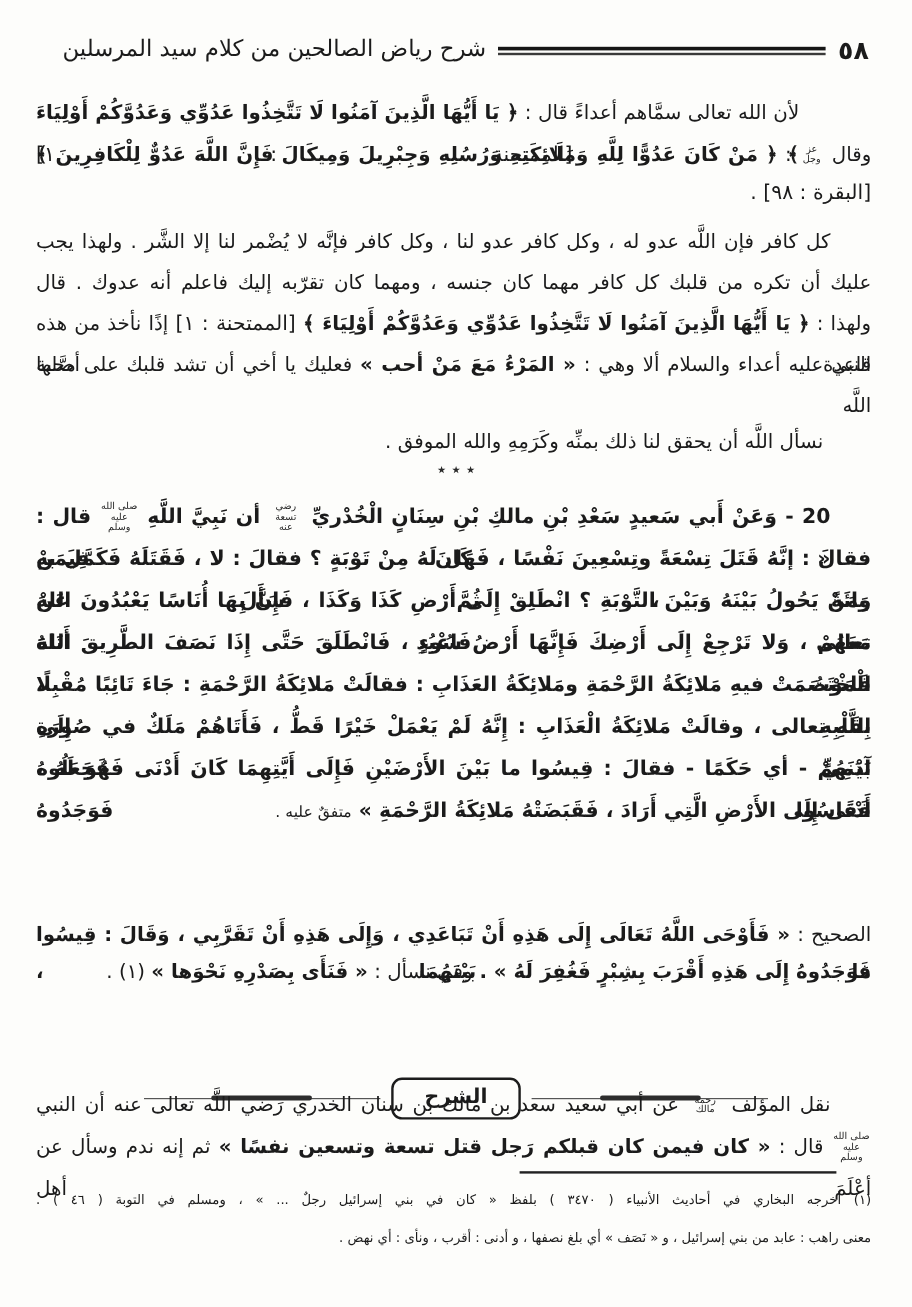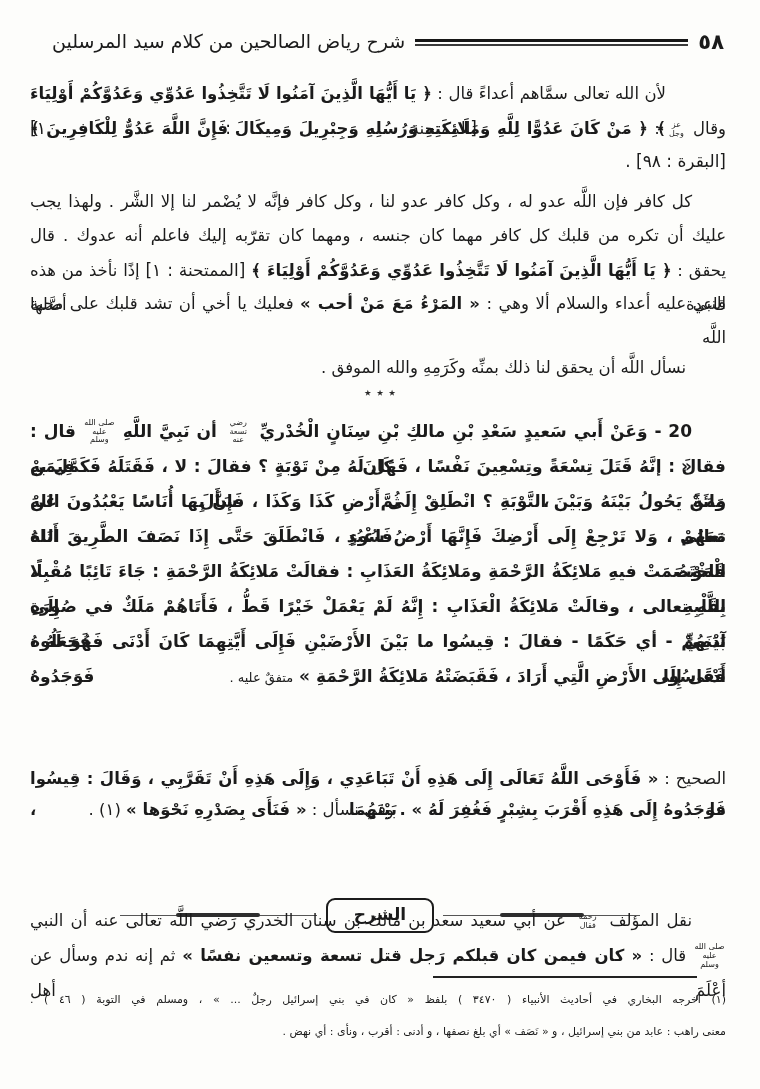--- a/index.html
+++ b/index.html
@@ -85,21 +85,21 @@
     </div>
     <div class="ln ln-end" style="height:30px;line-height:30px;padding-left:170px;">
       <span class="cite">[البقرة : ٩٨] .</span>
     </div>
   </div>
 
   <div class="block" style="top:185px;">
     <div class="ln indent-s" style="height:34px;line-height:34px;">كل كافر فإن اللَّه عدو له ، وكل كافر عدو لنا ، وكل كافر فإنَّه لا يُضْمر لنا إلا الشَّر . ولهذا يجب</div>
     <div class="ln" style="height:34px;line-height:34px;">عليك أن تكره من قلبك كل كافر مهما كان جنسه ، ومهما كان تقرّبه إليك فاعلم أنه عدوك . قال</div>
     <div class="ln" style="height:34px;line-height:34px;">
-      <span>يحقق : </span><span class="verse">﴿ يَا أَيُّهَا الَّذِينَ آمَنُوا لَا تَتَّخِذُوا عَدُوِّي وَعَدُوَّكُمْ أَوْلِيَاءَ ﴾</span> <span class="cite">[الممتحنة : ١]</span><span> إذًا نأخذ من هذه قاعدة أصَّلها</span>
+      <span>ولهذا : </span><span class="verse">﴿ يَا أَيُّهَا الَّذِينَ آمَنُوا لَا تَتَّخِذُوا عَدُوِّي وَعَدُوَّكُمْ أَوْلِيَاءَ ﴾</span> <span class="cite">[الممتحنة : ١]</span><span> إذًا نأخذ من هذه قاعدة أصَّلها</span>
     </div>
     <div class="ln" style="height:34px;line-height:34px;">
       <span>النبي عليه أعداء والسلام ألا وهي : </span><span class="q">« المَرْءُ مَعَ مَنْ أحب »</span><span> فعليك يا أخي أن تشد قلبك على محبة اللَّه</span>
     </div>
   </div>
 
   <div class="block" style="top:350px;">
     <div class="ln ln-end indent-m">نسأل اللَّه أن يحقق لنا ذلك بمنِّه وكَرَمِهِ والله الموفق .</div>
   </div>
 
@@ -130,21 +130,21 @@
   </div>
 
   <div class="divider">
     <span class="orn"></span>
     <span class="divider-box"><span>الشرح</span></span>
     <span class="orn"></span>
   </div>
 
   <div class="block" style="top:903px;">
     <div class="ln indent-s">
-      <span>نقل المؤلف </span><span class="hon hon-m">رحمه فقال</span><span> عن أبي سعيد سعد بن مالك بن سنان الخدري رَضي اللَّه تعالى عنه أن النبي</span>
+      <span>نقل المؤلف </span><span class="hon hon-m">رحمه مالك</span><span> عن أبي سعيد سعد بن مالك بن سنان الخدري رَضي اللَّه تعالى عنه أن النبي</span>
     </div>
     <div class="ln">
       <span class="hon hon-l">صلى الله عليه وسلم</span><span> قال : </span><span class="q">« كان فيمن كان قبلكم رَجل قتل تسعة وتسعين نفسًا »</span><span> ثم إنه ندم وسأل عن أعْلَمَ أهل</span>
     </div>
   </div>
 
   <div class="fn-rule"></div>
 
   <div class="block footnotes" style="top:984px;">
     <div class="ln">(١) أخرجه البخاري في أحاديث الأنبياء ( ٣٤٧٠ ) بلفظ « كان في بني إسرائيل رجلٌ ... » ، ومسلم في التوبة ( ٤٦ ) .</div>

